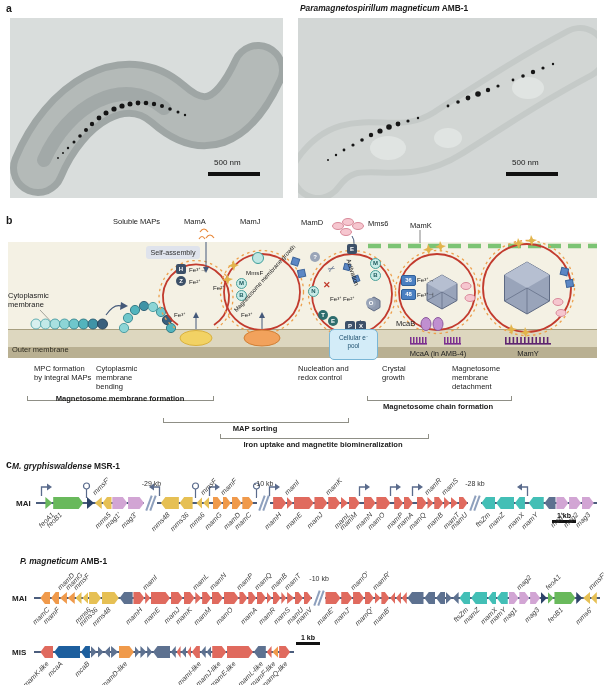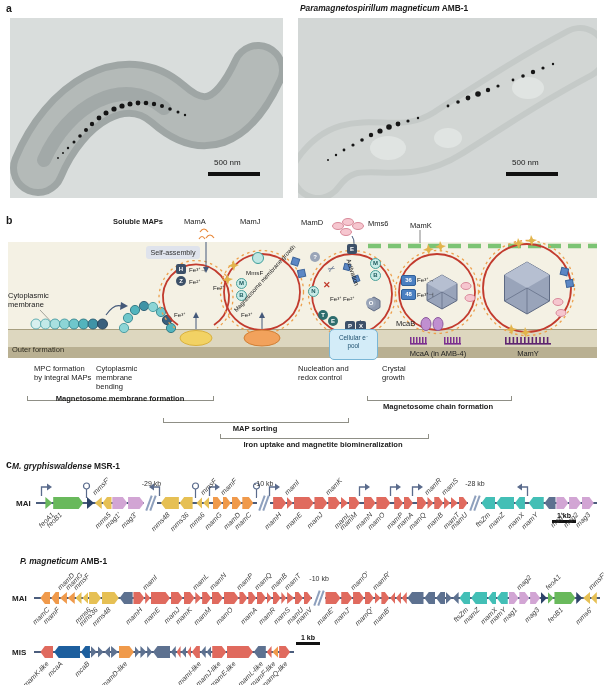--- a/index.html
+++ b/index.html
@@ -7,21 +7,21 @@
         font-family:"Liberation Sans",sans-serif;color:#1a1a1a}
   .abs{position:absolute}
   .plabel{font-weight:bold;font-size:10.5px}
   .atitle{font-size:8.4px;font-weight:bold;white-space:nowrap}
   .atitle .sp{font-style:italic}
   .tem{position:absolute;top:18px;height:180px;overflow:hidden}
   .snm{position:absolute;font-size:8px;color:#1c1c1c}
   .sbar{position:absolute;height:4px;background:#111}
   
   .bl{position:absolute;font-size:7.5px;line-height:1.15;color:#222;white-space:nowrap}
-  .bld{font-weight:bold}
+  .bld{font-weight:normal}
   .f62{font-size:6.2px}
   .selfbox{position:absolute;left:146px;top:34px;width:54px;height:13px;background:#dfe3ec;
            border-radius:3px;font-size:7.2px;line-height:13px;text-align:center;color:#333;white-space:nowrap}
   .chip{position:absolute;width:10px;height:10px;background:#3c5068;border-radius:2px;
         color:#fff;font-size:6px;line-height:10px;font-weight:bold;text-align:center}
   .chipz{border-radius:50%}
   .chipc{width:9px;height:9px;line-height:8px;border-radius:50%;background:#c9ebe7;
          border:1px solid #49a09a;color:#1d5a5d}
   .chipt{background:#2e6d6d;border-radius:50%}
   .chipg{background:#9aa5b8;border-radius:50%}
@@ -301,21 +301,21 @@
     </svg>
 
     <div class="bl bld" style="left:113px;top:6px">Soluble MAPs</div>
     <div class="bl" style="left:184px;top:6px">MamA</div>
     <div class="selfbox">Self-assembly</div>
     <div class="bl" style="left:240px;top:6px">MamJ</div>
     <div class="bl" style="left:301px;top:7px">MamD</div>
     <div class="bl" style="left:368px;top:8px">Mms6</div>
     <div class="bl" style="left:410px;top:10px">MamK</div>
     <div class="bl" style="left:8px;top:80px;width:66px;white-space:normal">Cytoplasmic membrane</div>
-    <div class="bl" style="left:12px;top:134px;color:#2e2b20">Outer formation</div>
+    <div class="bl" style="left:12px;top:134px;color:#2e2b20">Outer membrane</div>
 
     <div class="chip" style="left:176px;top:52px">H</div>
     <div class="bl f62" style="left:189px;top:54px">Fe³⁺→</div>
     <div class="chip chipz" style="left:176px;top:64px">Z</div>
     <div class="bl f62" style="left:189px;top:66px">Fe²⁺</div>
     <div class="bl f62" style="left:213px;top:72px">Fe²⁺</div>
     <div class="chip chipc" style="left:236px;top:66px">M</div>
     <div class="chip chipc" style="left:236px;top:78px">B</div>
     <div class="bl f62" style="left:174px;top:99px">Fe³⁺</div>
 
@@ -347,20 +347,21 @@
     <div class="bl f62" style="left:417px;top:79px">Fe³⁺⊣</div>
     <div class="bl" style="left:396px;top:108px">McaB</div>
     <div class="bl" style="left:394px;top:138px;width:88px;text-align:center">McaA (in AMB-4)</div>
 
     <div class="bl" style="left:510px;top:138px;width:36px;text-align:center">MamY</div>
 
     <div class="cap" style="left:34px;width:60px">MPC formation by integral MAPs</div>
     <div class="cap" style="left:96px;width:56px">Cytoplasmic membrane bending</div>
     <div class="cap" style="left:298px;width:62px">Nucleation and redox control</div>
     <div class="cap" style="left:382px;width:48px">Crystal growth</div>
+    <div class="cap" style="left:452px;width:64px">Magnetosome membrane detachment</div>
 
     <div class="bk" style="left:27px;top:184px;width:185px"></div>
     <div class="bkl" style="left:120px;top:182px">Magnetosome membrane formation</div>
     <div class="bk" style="left:367px;top:184px;width:143px"></div>
     <div class="bkl" style="left:438px;top:190px">Magnetosome chain formation</div>
     <div class="bk" style="left:163px;top:206px;width:184px"></div>
     <div class="bkl" style="left:255px;top:212px">MAP sorting</div>
     <div class="bk" style="left:220px;top:222px;width:207px"></div>
     <div class="bkl" style="left:323px;top:228px">Iron uptake and magnetite biomineralization</div>
   </div>

